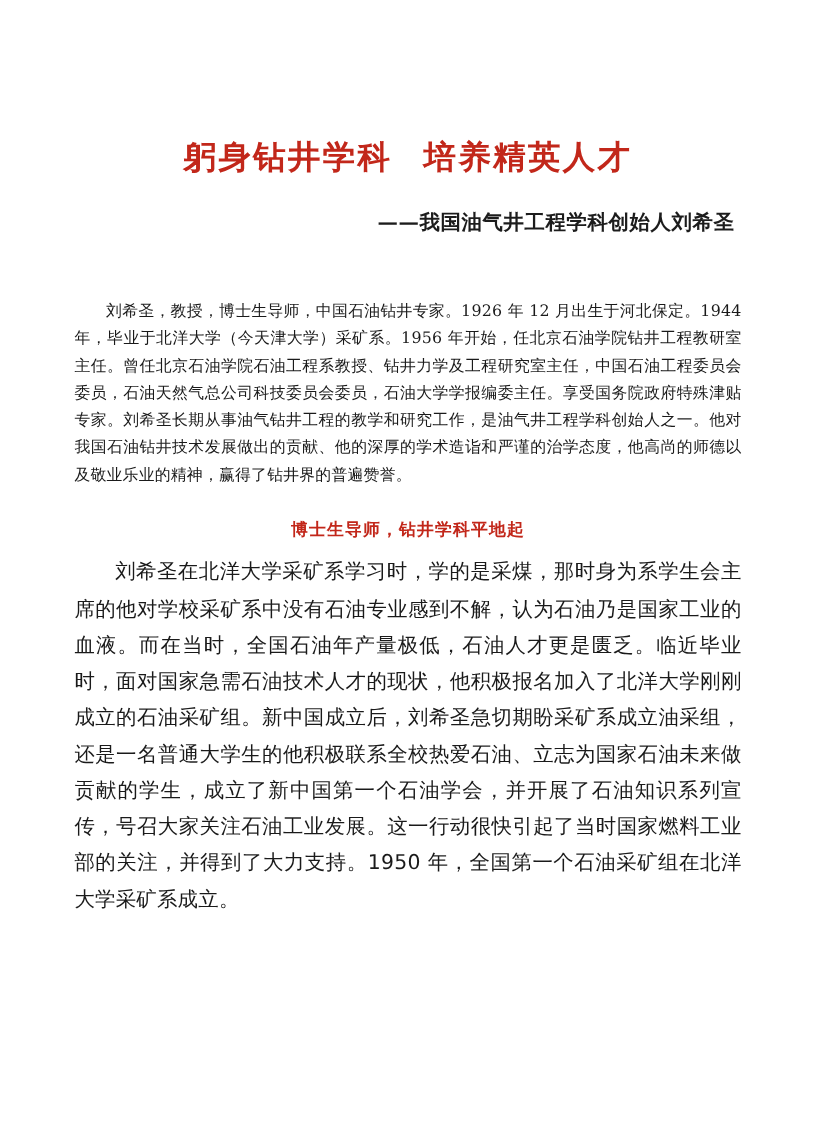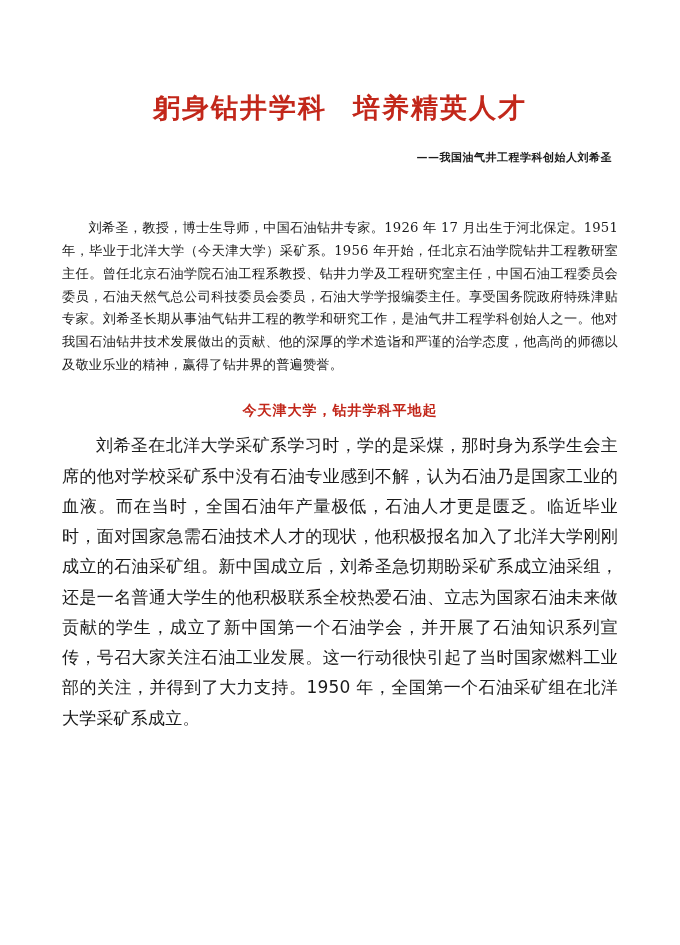--- a/index.html
+++ b/index.html
@@ -15,40 +15,40 @@
     overflow: hidden;
   }
   .page {
     position: relative;
     width: 680px;
     height: 945px;
     box-sizing: border-box;
     padding: 0 62px;
   }
   .title {
-    margin-top: 92px;
+    margin-top: 116px;
     text-align: center;
     font-family: "DejaVu Serif", serif;
     font-weight: bold;
     font-size: 27px;
     letter-spacing: 2px;
     color: #c2271a;
     line-height: 1.2;
   }
   .title .gap {
     display: inline-block;
     width: 26px;
   }
   .subtitle {
     margin-top: 26px;
     text-align: right;
     padding-right: 6px;
     font-family: "DejaVu Serif", serif;
     font-weight: bold;
-    font-size: 11px;
+    font-size: 17px;
     color: #1c1c1c;
     letter-spacing: 0.5px;
   }
   .body-text {
     margin-top: 52px;
     font-family: "DejaVu Serif", serif;
     font-size: 13.2px;
     line-height: 1.72;
     color: #1a1a1a;
     text-align: justify;
@@ -78,22 +78,22 @@
 
 <div class="page">
 
   <h1 class="title">
     <span>躬身钻井学科</span><span class="gap"></span><span>培养精英人才</span>
   </h1>
 
   <div class="subtitle">——我国油气井工程学科创始人刘希圣</div>
 
   <div class="body-text">
-    <p class="para">刘希圣，教授，博士生导师，中国石油钻井专家。1926 年 17 月出生于河北保定。1951 年，毕业于北洋大学（今天津大学）采矿系。1956 年开始，任北京石油学院钻井工程教研室主任。曾任北京石油学院石油工程系教授、钻井力学及工程研究室主任，中国石油工程委员会委员，石油天然气总公司科技委员会委员，石油大学学报编委主任。享受国务院政府特殊津贴专家。刘希圣长期从事油气钻井工程的教学和研究工作，是油气井工程学科创始人之一。他对我国石油钻井技术发展做出的贡献、他的深厚的学术造诣和严谨的治学态度，他高尚的师德以及敬业乐业的精神，赢得了钻井界的普遍赞誉。</p>
+    <p class="para">刘希圣，教授，博士生导师，中国石油钻井专家。1926 年 12 月出生于河北保定。1944 年，毕业于北洋大学（今天津大学）采矿系。1956 年开始，任北京石油学院钻井工程教研室主任。曾任北京石油学院石油工程系教授、钻井力学及工程研究室主任，中国石油工程委员会委员，石油天然气总公司科技委员会委员，石油大学学报编委主任。享受国务院政府特殊津贴专家。刘希圣长期从事油气钻井工程的教学和研究工作，是油气井工程学科创始人之一。他对我国石油钻井技术发展做出的贡献、他的深厚的学术造诣和严谨的治学态度，他高尚的师德以及敬业乐业的精神，赢得了钻井界的普遍赞誉。</p>
 
-    <div class="section-head">今天津大学，钻井学科平地起</div>
+    <div class="section-head">博士生导师，钻井学科平地起</div>
 
     <div class="block-2">
       <p class="para">刘希圣在北洋大学采矿系学习时，学的是采煤，那时身为系学生会主席的他对学校采矿系中没有石油专业感到不解，认为石油乃是国家工业的血液。而在当时，全国石油年产量极低，石油人才更是匮乏。临近毕业时，面对国家急需石油技术人才的现状，他积极报名加入了北洋大学刚刚成立的石油采矿组。新中国成立后，刘希圣急切期盼采矿系成立油采组，还是一名普通大学生的他积极联系全校热爱石油、立志为国家石油未来做贡献的学生，成立了新中国第一个石油学会，并开展了石油知识系列宣传，号召大家关注石油工业发展。这一行动很快引起了当时国家燃料工业部的关注，并得到了大力支持。1950 年，全国第一个石油采矿组在北洋大学采矿系成立。</p>
     </div>
   </div>
 
 </div>
 
 </body></html>

